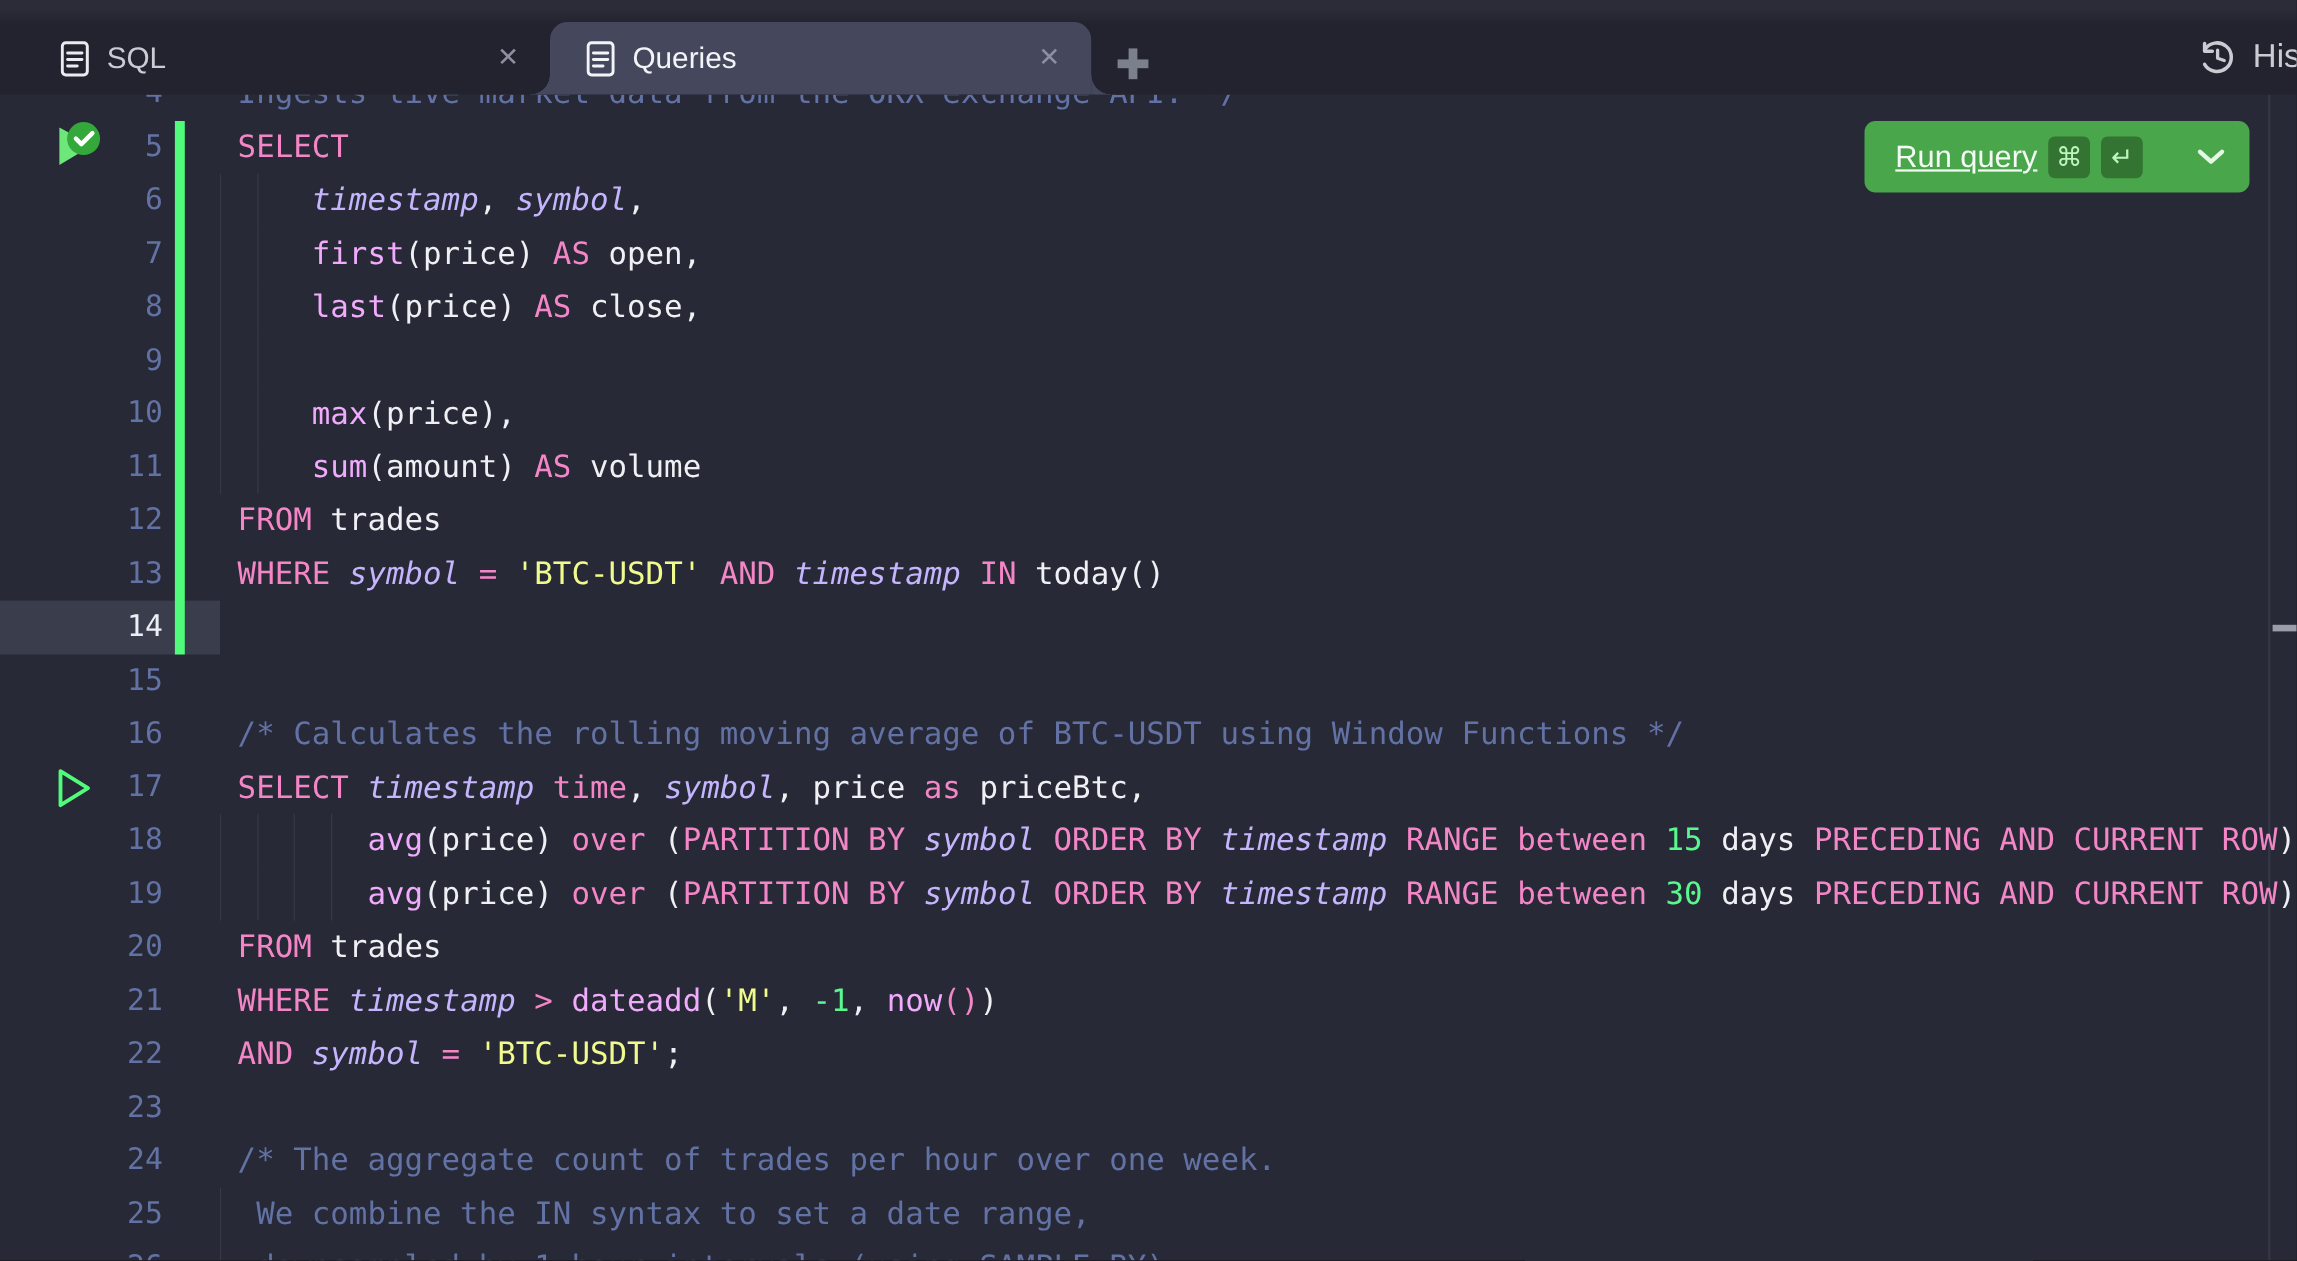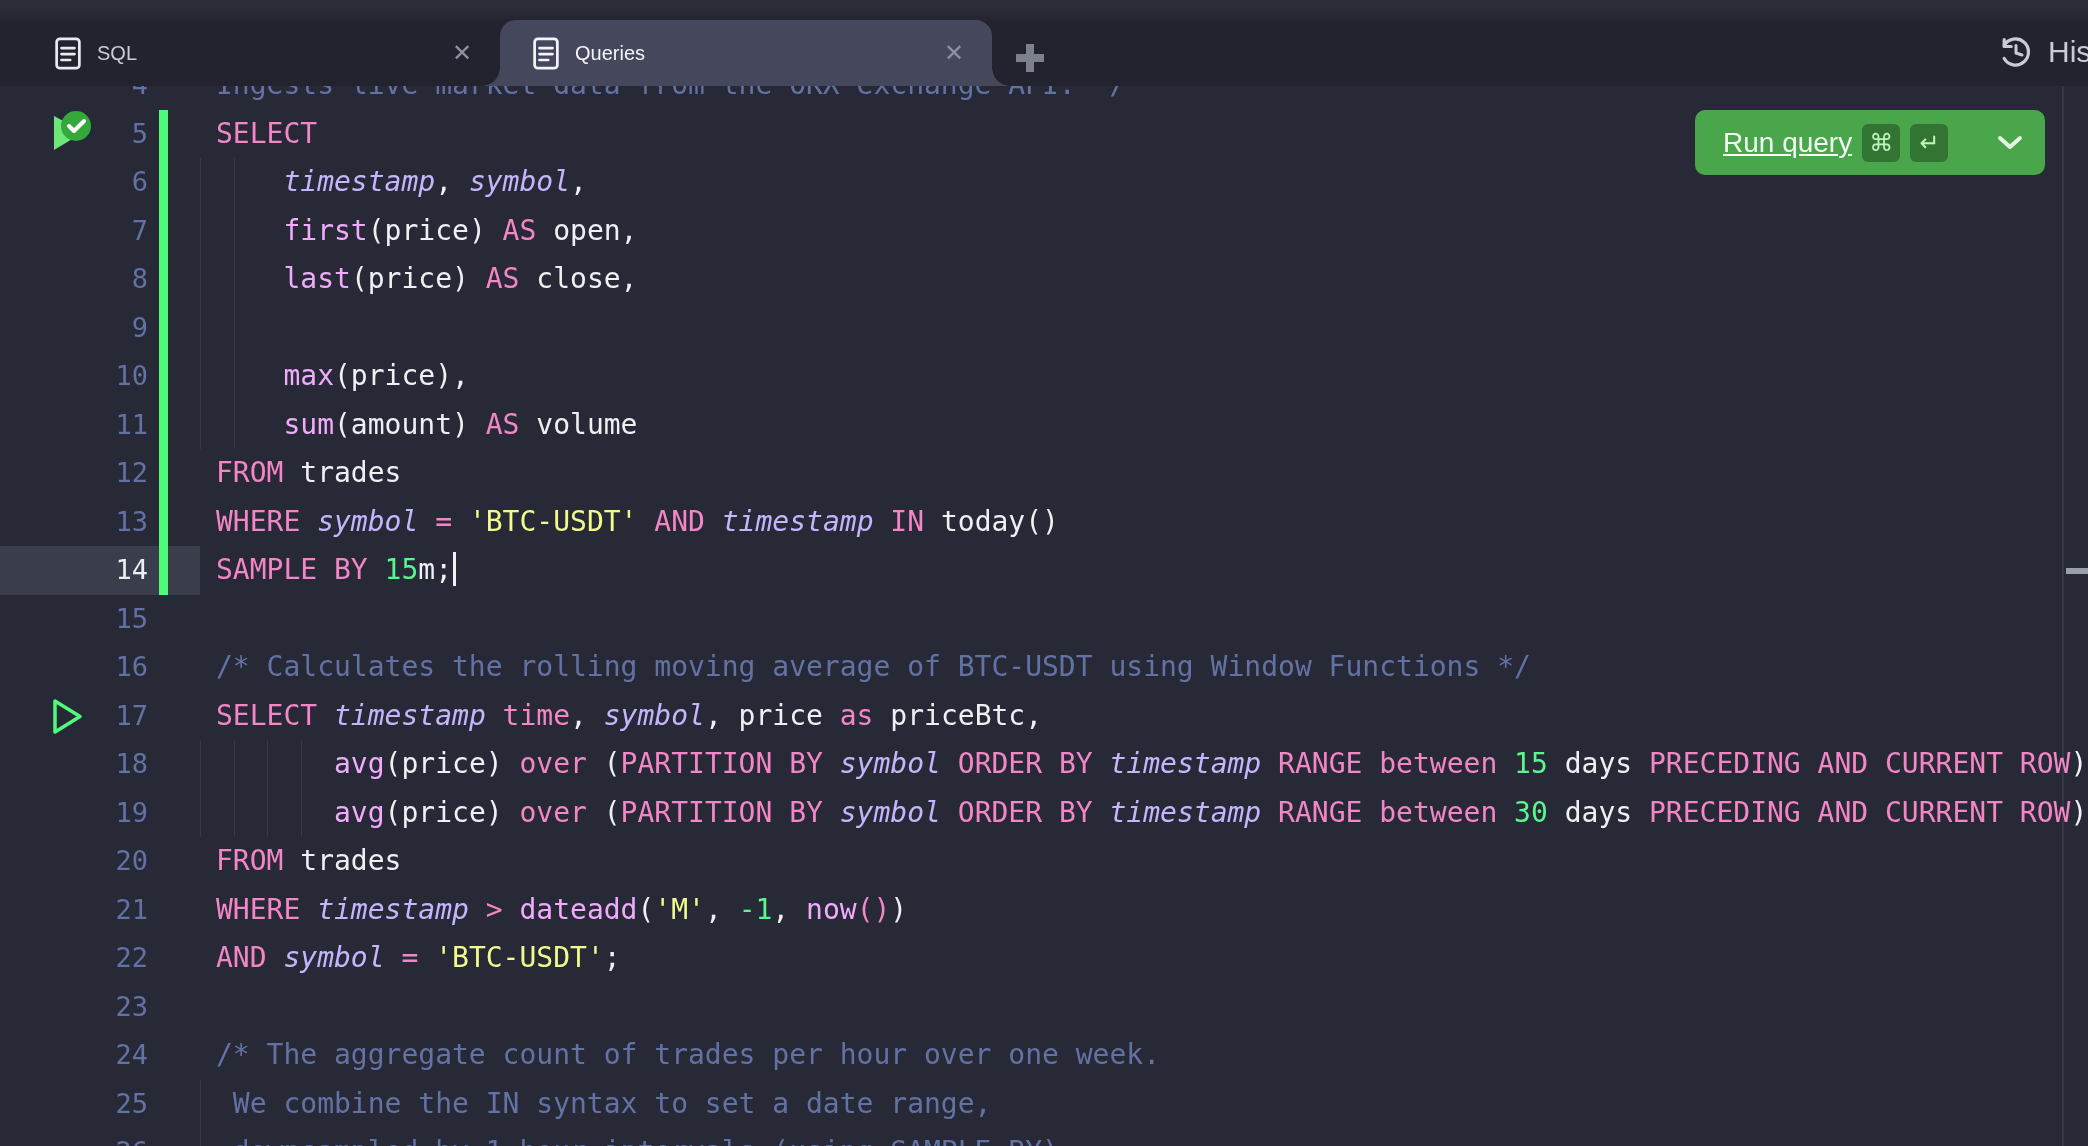--- a/index.html
+++ b/index.html
@@ -12,21 +12,21 @@
           background:linear-gradient(#2b2c37 0px,#2b2c37 8px,#22232e 22px,#22232e 100%);z-index:5;}
   .tab-inactive{position:absolute;left:0;top:20px;width:500px;height:66px;display:flex;align-items:center;}
   .tab-active{position:absolute;left:500px;top:20px;width:492px;height:66px;background:#45485c;
               border-radius:16px 16px 0 0;display:flex;align-items:center;}
   .tab-active::before{content:"";position:absolute;left:-18px;bottom:0;width:18px;height:18px;
               background:radial-gradient(circle at 0 0,rgba(0,0,0,0) 17.5px,#45485c 18px);}
   .tab-active::after{content:"";position:absolute;right:-18px;bottom:0;width:18px;height:18px;
               background:radial-gradient(circle at 100% 0,rgba(0,0,0,0) 17.5px,#45485c 18px);}
   .tab-icon{margin-left:55px;width:26px;height:33px;flex:0 0 auto;}
   .tab-active .tab-icon{margin-left:33px;}
-  .tab-label{margin-left:16px;font-size:20px;color:#c9ccd4;flex:1 1 auto;}
+  .tab-label{margin-left:16px;font-size:27px;color:#c9ccd4;flex:1 1 auto;}
   .tab-active .tab-label{color:#f3f4f7;}
   .tab-close{flex:0 0 auto;margin-right:28px;font-size:24px;color:#8c90a0;cursor:pointer;line-height:1;}
   .plus-btn{position:absolute;left:1016px;top:44px;width:28px;height:28px;cursor:pointer;}
   .plus-btn .h{position:absolute;left:0;top:10px;width:28px;height:8px;background:#7b808c;}
   .plus-btn .v{position:absolute;left:10px;top:0;width:8px;height:28px;background:#7b808c;}
   .history-btn{position:absolute;left:1996px;top:30px;height:44px;display:flex;align-items:center;cursor:pointer;}
   .history-label{margin-left:12px;font-size:30px;color:#caccd4;}
 
   
   .run-btn{position:absolute;left:1695px;top:110px;width:350px;height:65px;background:#49a64a;
@@ -105,21 +105,20 @@
       <div class="guide" style="top: 314.75px; left: 200px;"></div>
       <div class="guide" style="top: 314.75px; left: 233.72px;"></div>
       <div class="line-no" style="top: 314.75px;">11</div>
       <div class="code-line" style="top: 314.75px;"><span class="tok-t">    </span><span class="tok-f">sum</span><span class="tok-t">(amount) </span><span class="tok-k">AS</span><span class="tok-t"> volume</span></div>
       <div class="line-no" style="top: 363.25px;">12</div>
       <div class="code-line" style="top: 363.25px;"><span class="tok-k">FROM</span><span class="tok-t"> trades</span></div>
       <div class="line-no" style="top: 411.75px;">13</div>
       <div class="code-line" style="top: 411.75px;"><span class="tok-k">WHERE</span><span class="tok-t"> </span><span class="tok-v">symbol</span><span class="tok-t"> </span><span class="tok-k">=</span><span class="tok-t"> </span><span class="tok-s">'BTC-USDT'</span><span class="tok-t"> </span><span class="tok-k">AND</span><span class="tok-t"> </span><span class="tok-v">timestamp</span><span class="tok-t"> </span><span class="tok-k">IN</span><span class="tok-t"> today()</span></div>
       <div class="gutter-hl" style="top: 460.25px;"></div>
       <div class="line-no active" style="top: 460.25px;">14</div>
-      <div class="code-line" style="top: 460.25px;"><span class="tok-k">SAMPLE BY</span><span class="tok-t"> </span><span class="tok-n">15</span><span class="tok-t">m;</span><span class="cursor"></span></div>
       <div class="line-no" style="top: 508.75px;">15</div>
       <div class="code-line" style="top: 508.75px;"></div>
       <div class="line-no" style="top: 557.25px;">16</div>
       <div class="code-line" style="top: 557.25px;"><span class="tok-c">/* Calculates the rolling moving average of BTC-USDT using Window Functions */</span></div>
       <div class="line-no" style="top: 605.75px;">17</div>
       <div class="marker" style="top: 605.75px;">
         <svg width="60" height="49" viewBox="0 0 60 49">
           <polygon points="15,9 40,24.5 15,40" fill="none" stroke="#50fa7b" stroke-width="3.5" stroke-linejoin="round"></polygon>
         </svg>
       </div>

